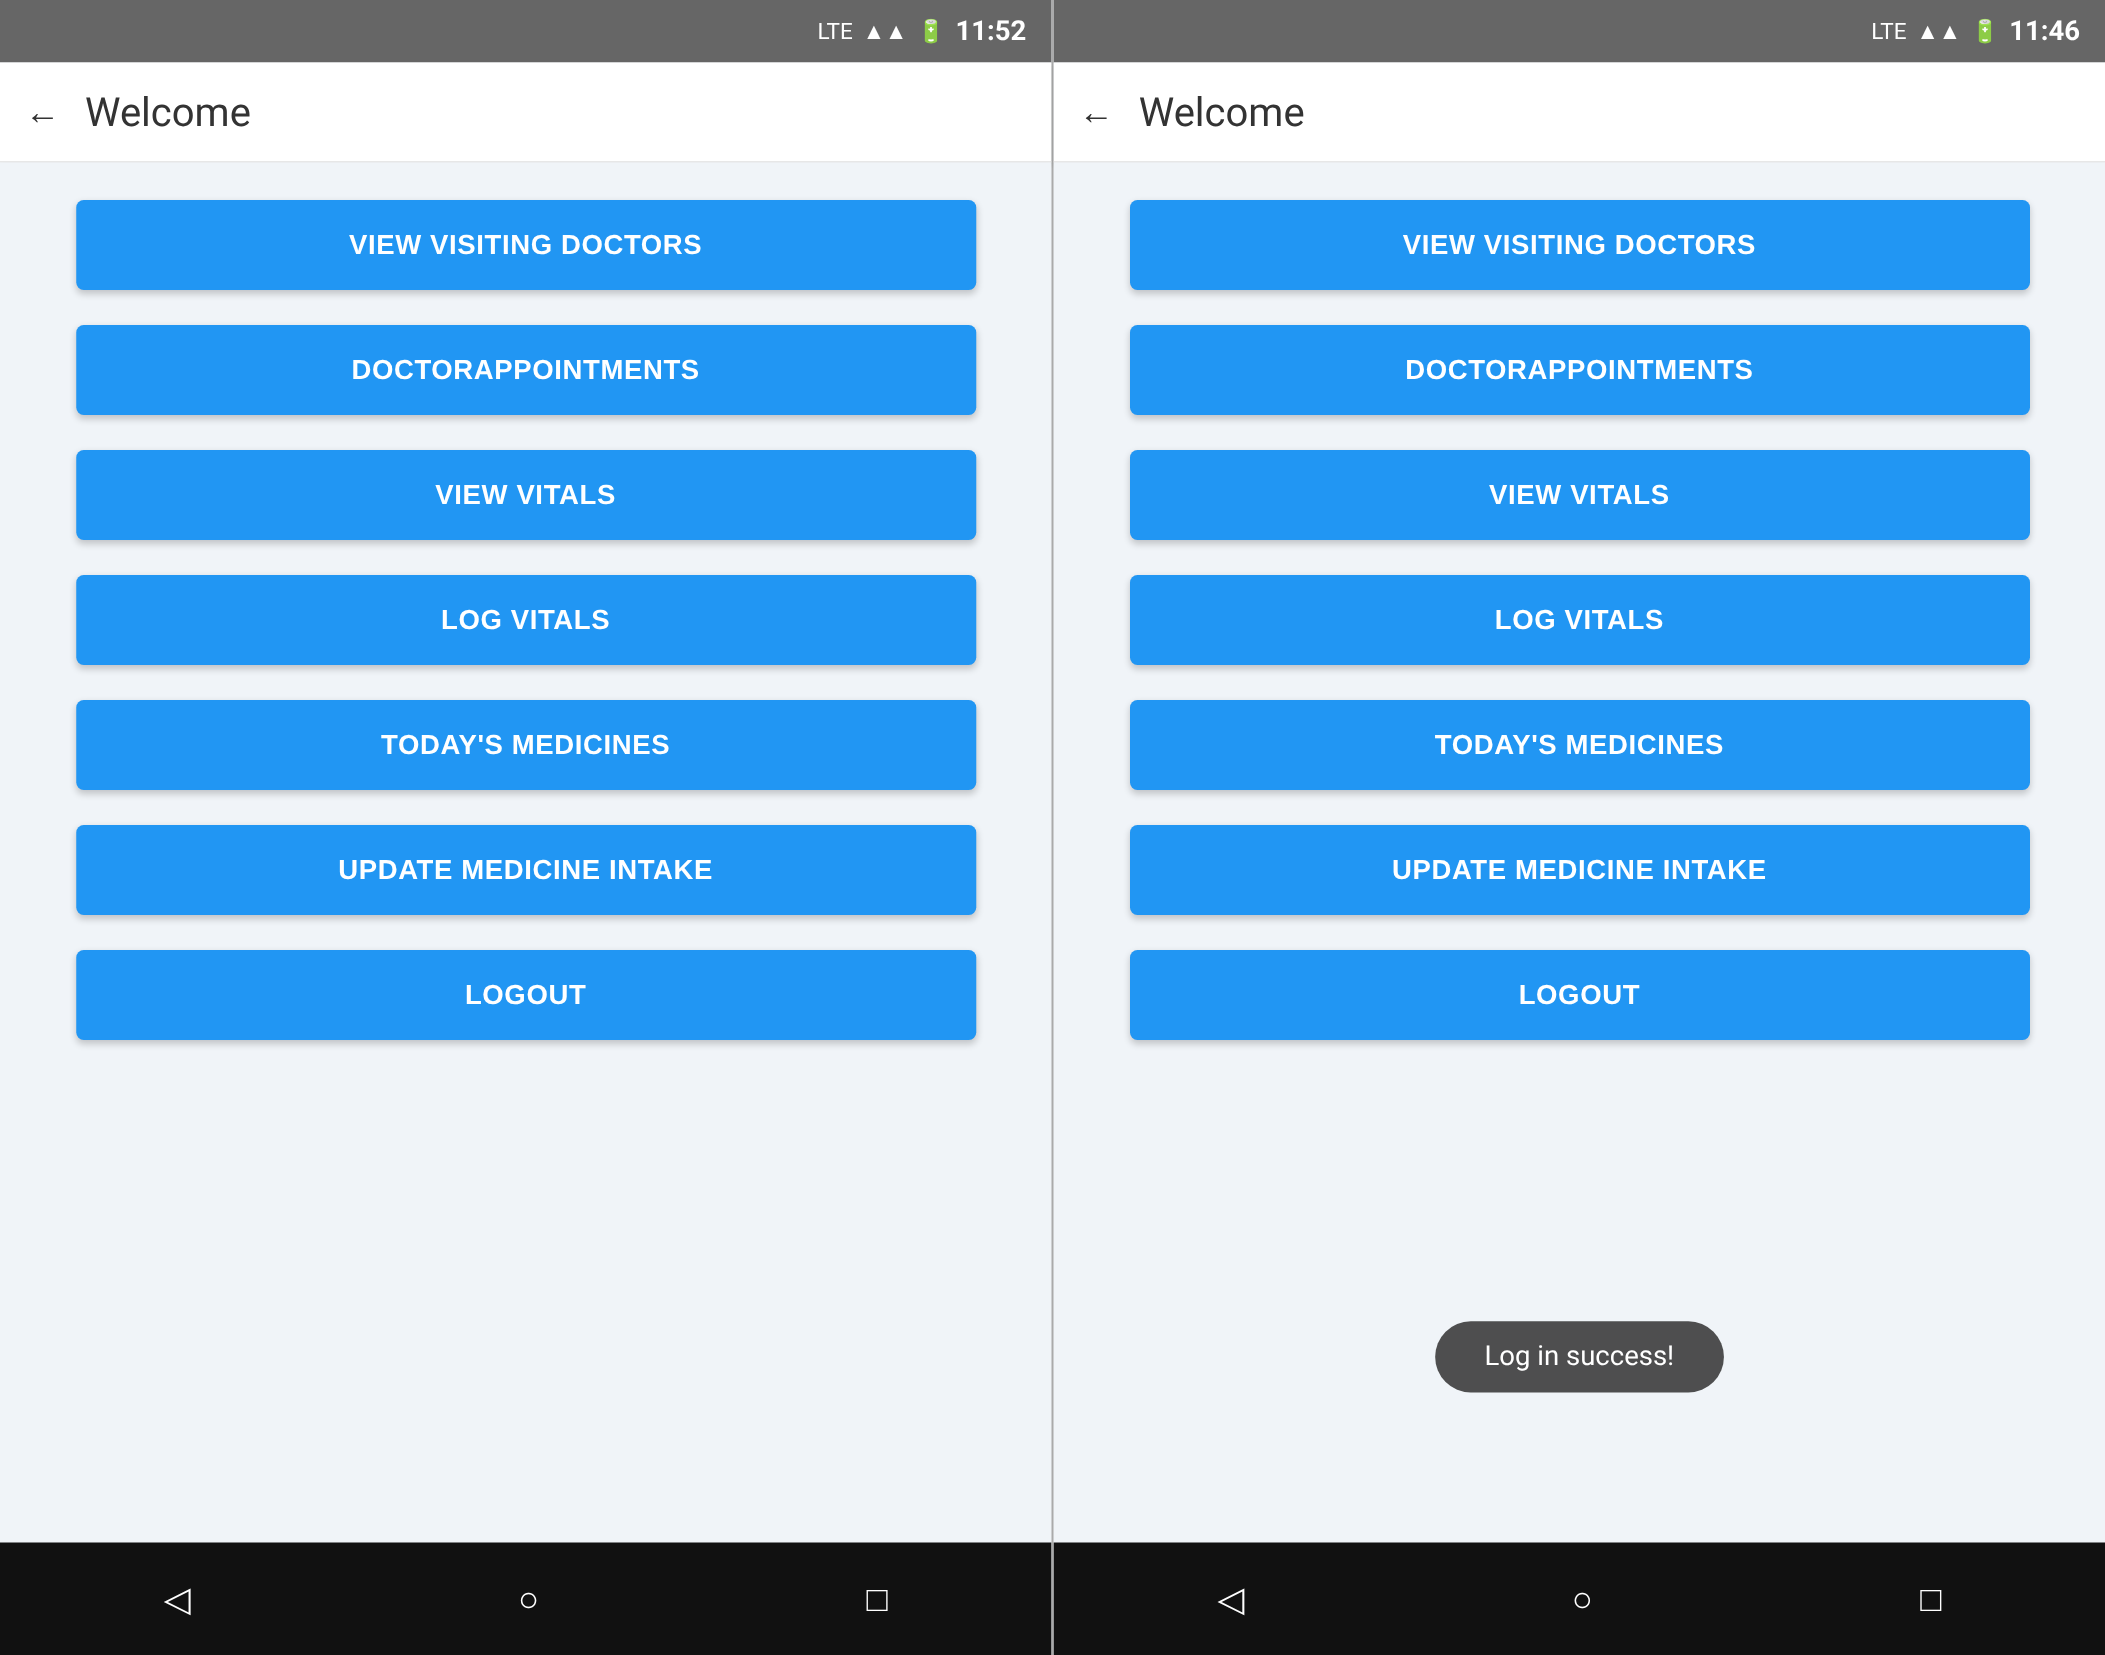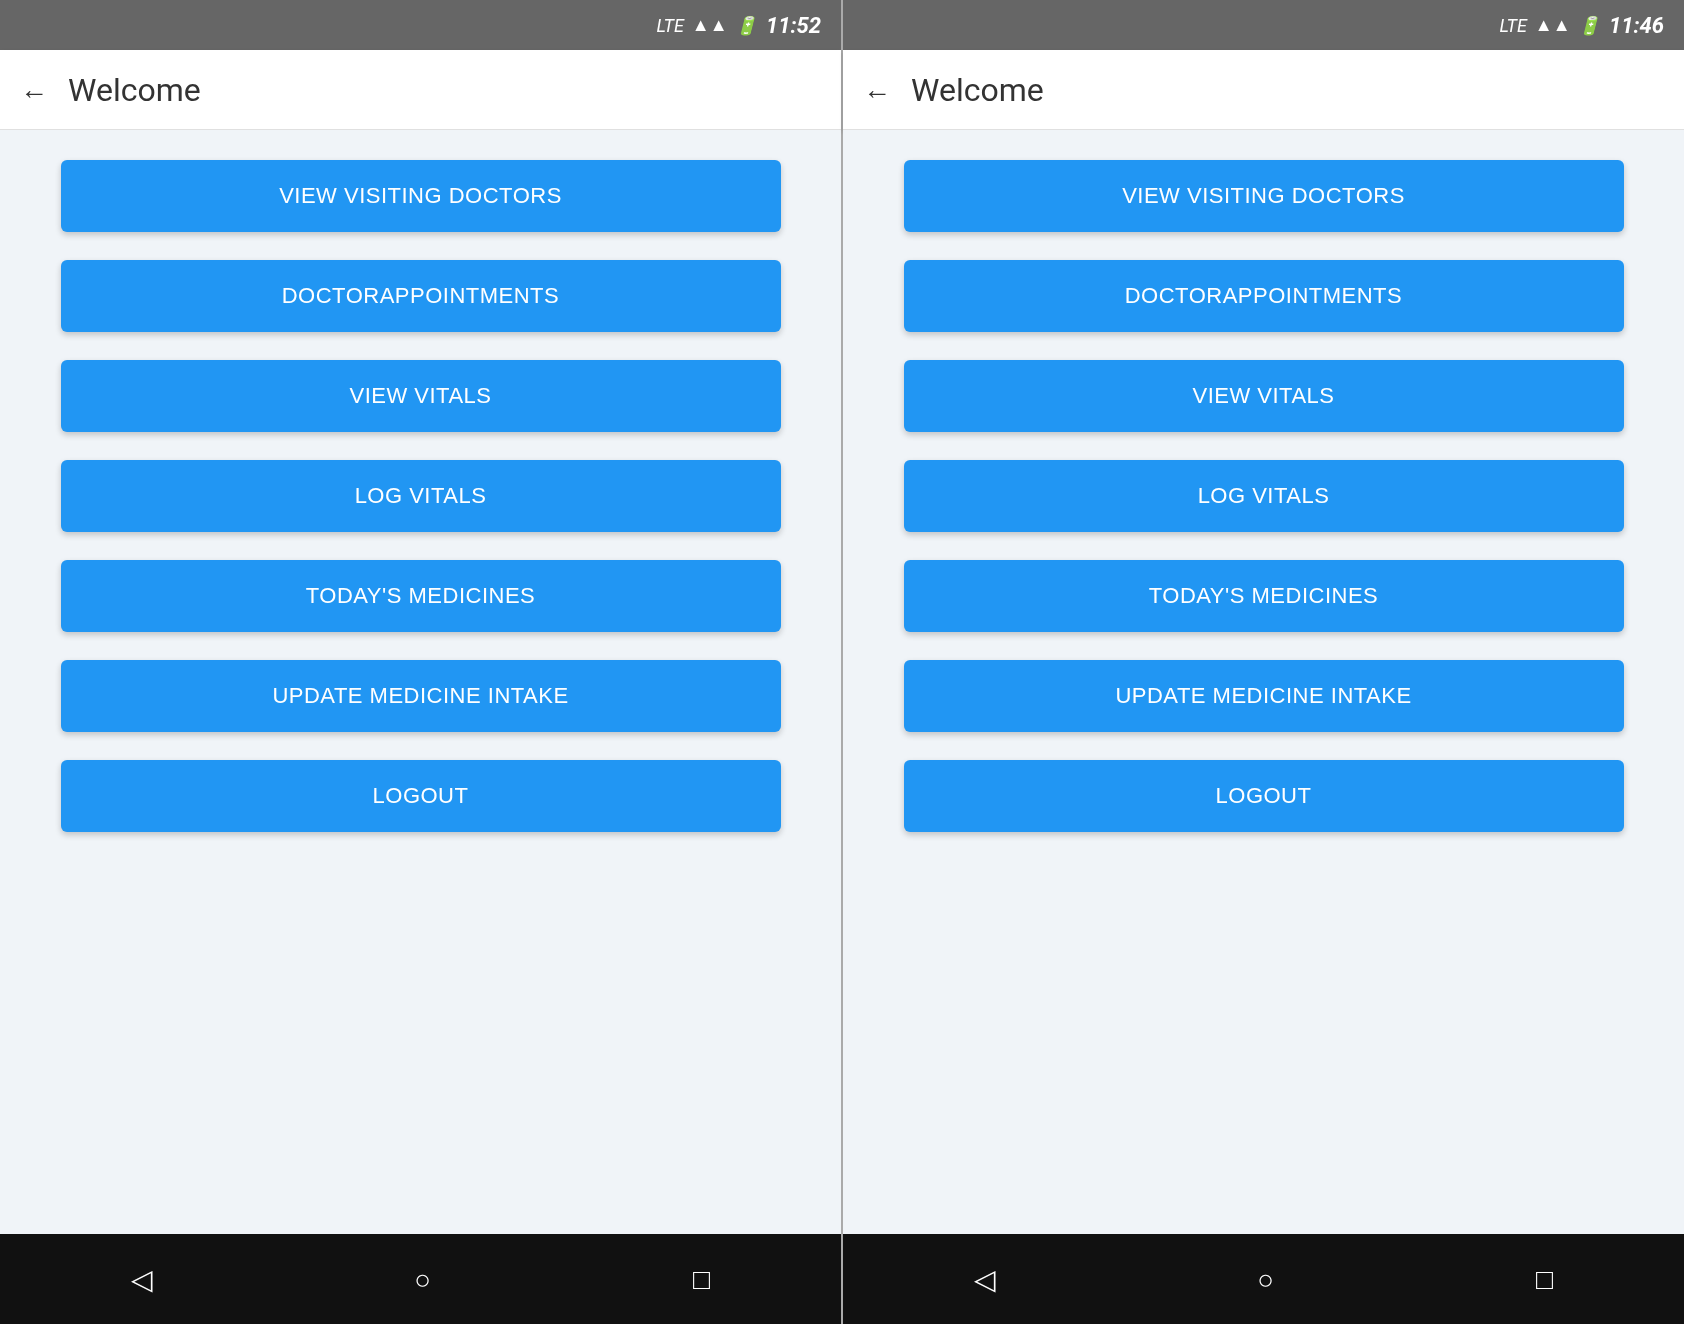--- a/index.html
+++ b/index.html
@@ -24,21 +24,20 @@
     
     .status-bar {
       width: 100%;
       height: 50px;
       background: #666;
       display: flex;
       align-items: center;
       justify-content: flex-end;
       padding-right: 20px;
       gap: 8px;
-      font-style: italic;
     }
     .status-bar-text {
       color: white;
       font-size: 22px;
       font-weight: bold;
     }
     .status-icon {
       color: white;
       font-size: 18px;
     }
@@ -81,21 +80,21 @@
     
     .menu-button {
       width: 100%;
       max-width: 720px;
       height: 72px;
       background: #2196F3;
       border: none;
       border-radius: 6px;
       color: white;
       font-size: 22px;
-      font-weight: normal;
+      font-weight: bold;
       letter-spacing: 0.5px;
       cursor: pointer;
       box-shadow: 0 3px 6px rgba(0,0,0,0.2);
       text-align: center;
     }
 
     
     .bottom-nav {
       width: 100%;
       height: 90px;
@@ -200,20 +199,21 @@
   <div class="content">
     <button class="menu-button">VIEW VISITING DOCTORS</button>
     <button class="menu-button">DOCTORAPPOINTMENTS</button>
     <button class="menu-button">VIEW VITALS</button>
     <button class="menu-button">LOG VITALS</button>
     <button class="menu-button">TODAY'S MEDICINES</button>
     <button class="menu-button">UPDATE MEDICINE INTAKE</button>
     <button class="menu-button">LOGOUT</button>
   </div>
 
+  <div class="toast">Log in success!</div>
 
 
   <div class="bottom-nav">
     <span class="nav-icon">◁</span>
     <span class="nav-icon">○</span>
     <span class="nav-icon">□</span>
   </div>
 
 </div>
 

